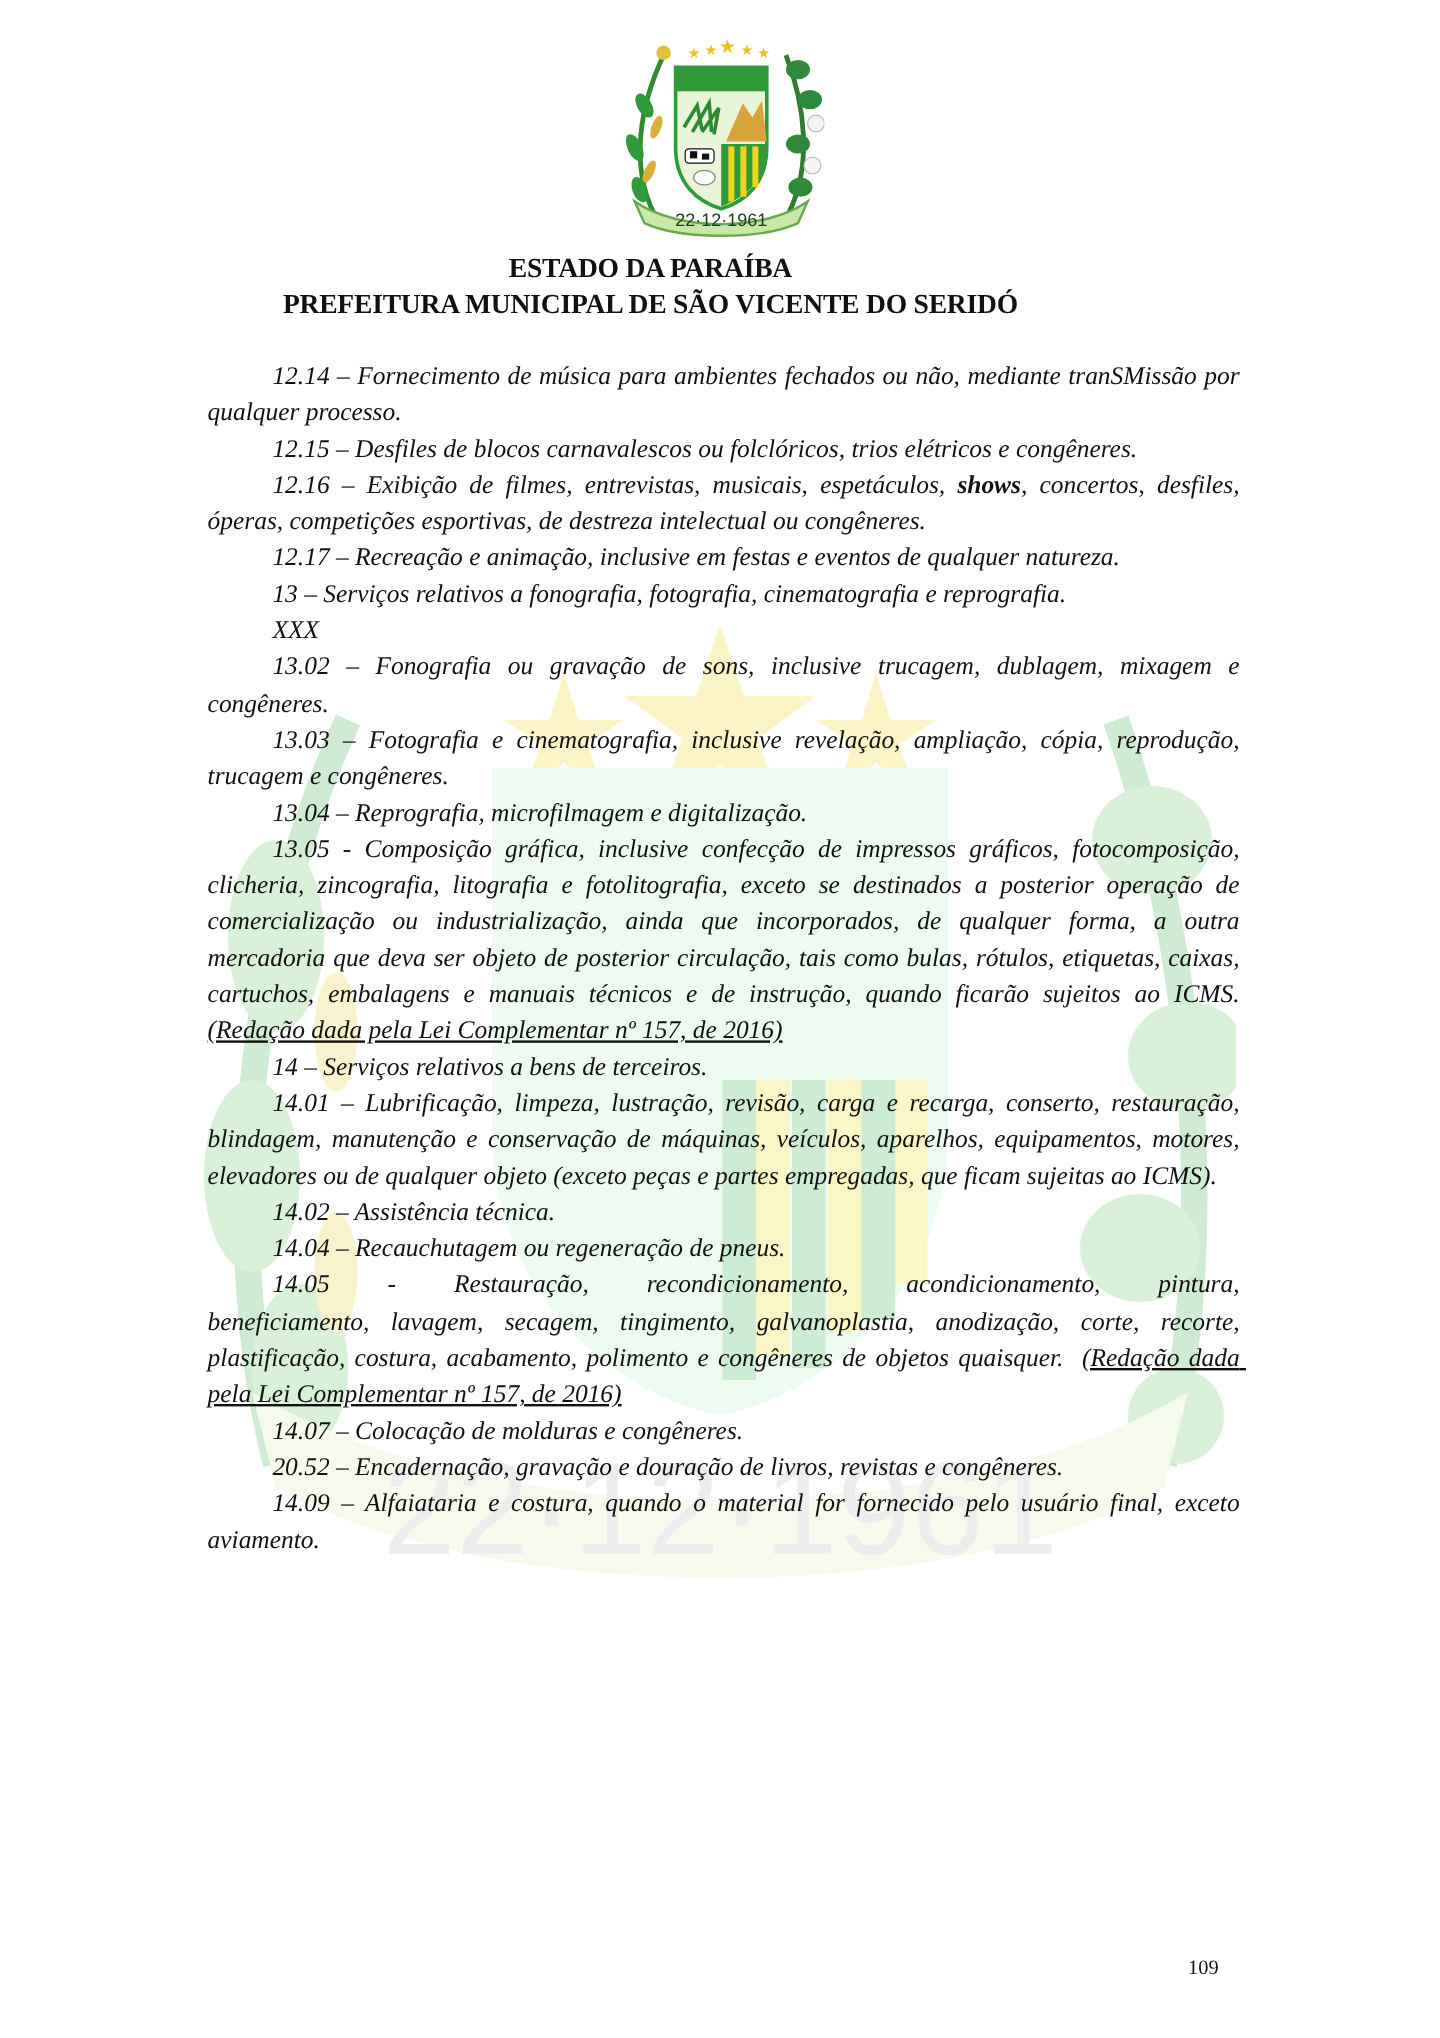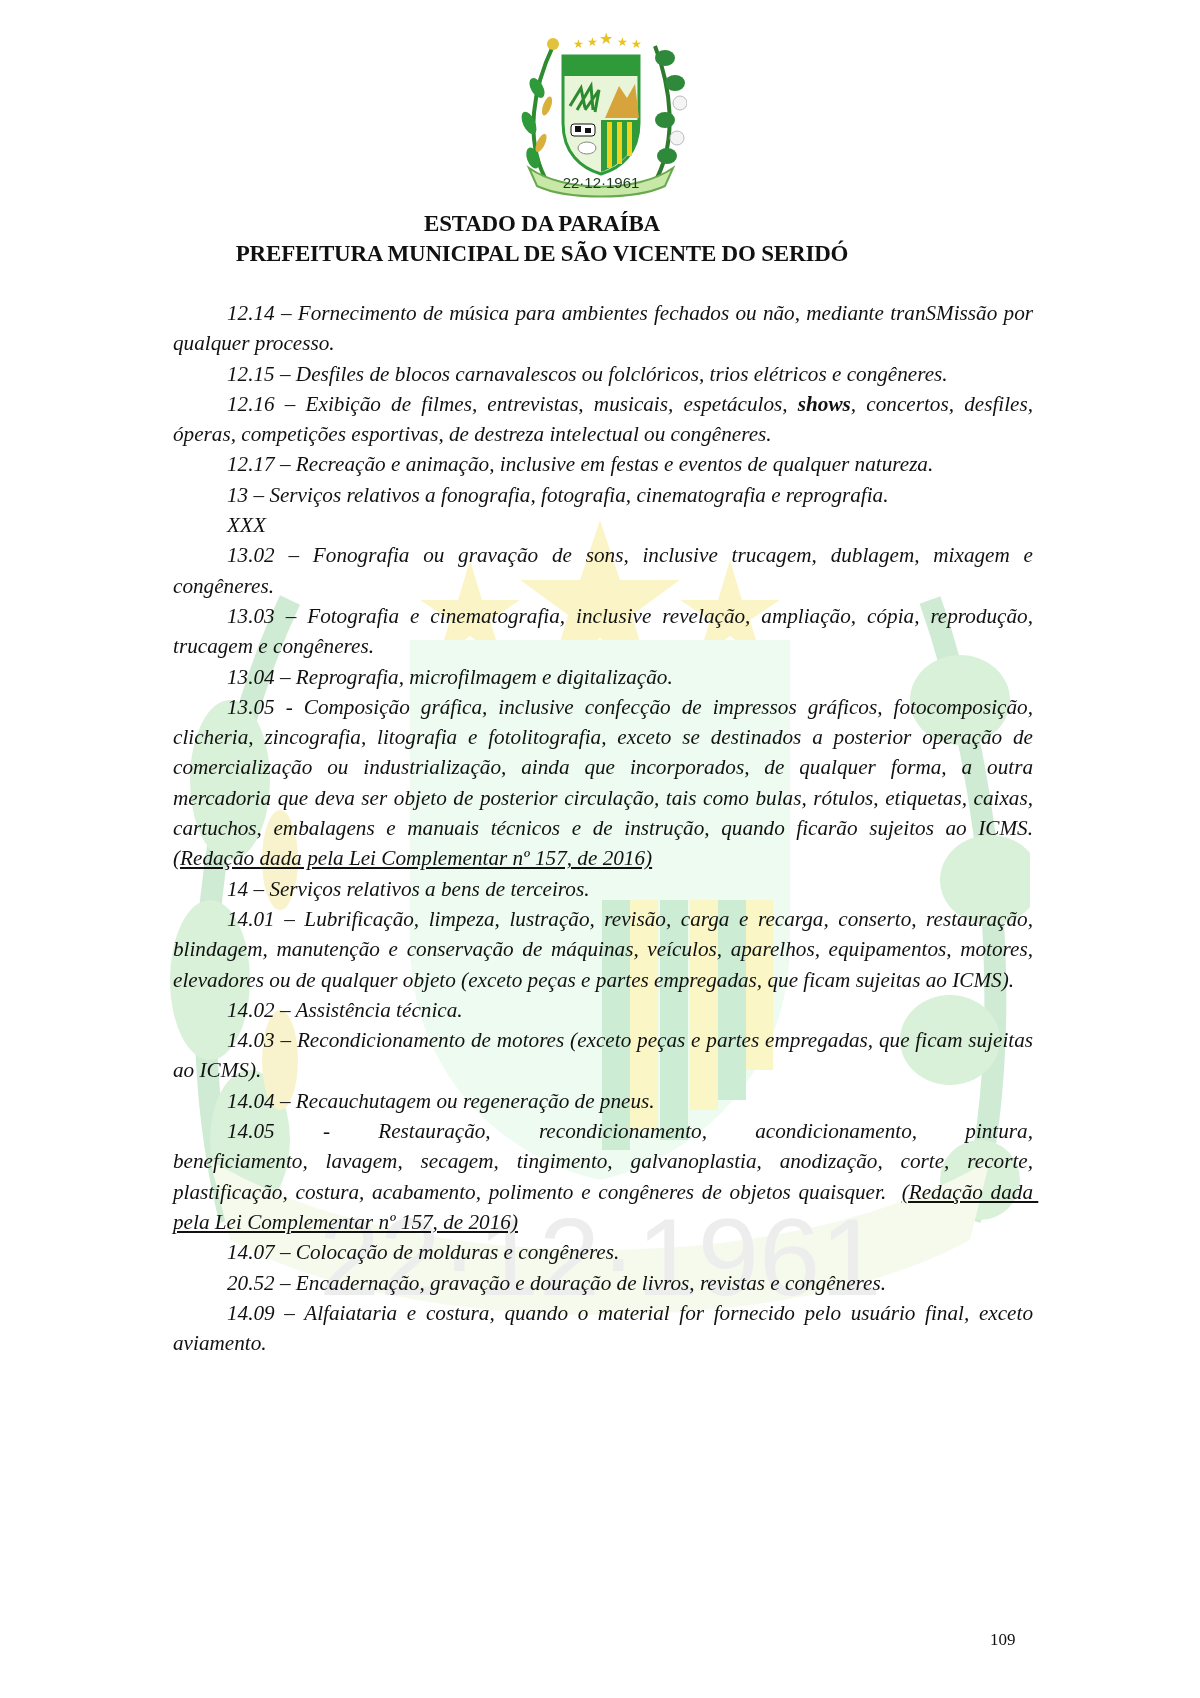--- a/index.html
+++ b/index.html
@@ -115,21 +115,20 @@
   <p class="p">12.17 – Recreação e animação, inclusive em festas e eventos de qualquer natureza.</p>
   <p class="p">13 – Serviços relativos a fonografia, fotografia, cinematografia e reprografia.</p>
   <p class="p">XXX</p>
   <p class="p">13.02 – Fonografia ou gravação de sons, inclusive trucagem, dublagem, mixagem e congêneres.</p>
   <p class="p">13.03 – Fotografia e cinematografia, inclusive revelação, ampliação, cópia, reprodução, trucagem e congêneres.</p>
   <p class="p">13.04 – Reprografia, microfilmagem e digitalização.</p>
   <p class="p"><span>13.05 - Composição gráfica, inclusive confecção de impressos gráficos, fotocomposição, clicheria, zincografia, litografia e fotolitografia, exceto se destinados a posterior operação de comercialização ou industrialização, ainda que incorporados, de qualquer forma, a outra mercadoria que deva ser objeto de posterior circulação, tais como bulas, rótulos, etiquetas, caixas, cartuchos, embalagens e manuais técnicos e de instrução, quando ficarão sujeitos ao ICMS.  </span><span class="u">(Redação dada pela Lei Complementar nº 157, de 2016)</span></p>
   <p class="p">14 – Serviços relativos a bens de terceiros.</p>
   <p class="p">14.01 – Lubrificação, limpeza, lustração, revisão, carga e recarga, conserto, restauração, blindagem, manutenção e conservação de máquinas, veículos, aparelhos, equipamentos, motores, elevadores ou de qualquer objeto (exceto peças e partes empregadas, que ficam sujeitas ao ICMS).</p>
   <p class="p">14.02 – Assistência técnica.</p>
-  <p class="p">14.03 – Recondicionamento de motores (exceto peças e partes empregadas, que ficam sujeitas ao ICMS).</p>
   <p class="p">14.04 – Recauchutagem ou regeneração de pneus.</p>
   <p class="p" style="white-space:pre-wrap"><span>14.05    -    Restauração,    recondicionamento,    acondicionamento,    pintura, beneficiamento, lavagem, secagem, tingimento, galvanoplastia, anodização, corte, recorte, plastificação, costura, acabamento, polimento e congêneres de objetos quaisquer.  </span><span class="u">(Redação dada pela Lei Complementar nº 157, de 2016)</span></p>
   <p class="p">14.07 – Colocação de molduras e congêneres.</p>
   <p class="p">20.52 – Encadernação, gravação e douração de livros, revistas e congêneres.</p>
   <p class="p">14.09 – Alfaiataria e costura, quando o material for fornecido pelo usuário final, exceto aviamento.</p>
 </div>
 
 <div class="pagenum">109</div>
 
 </body></html>

